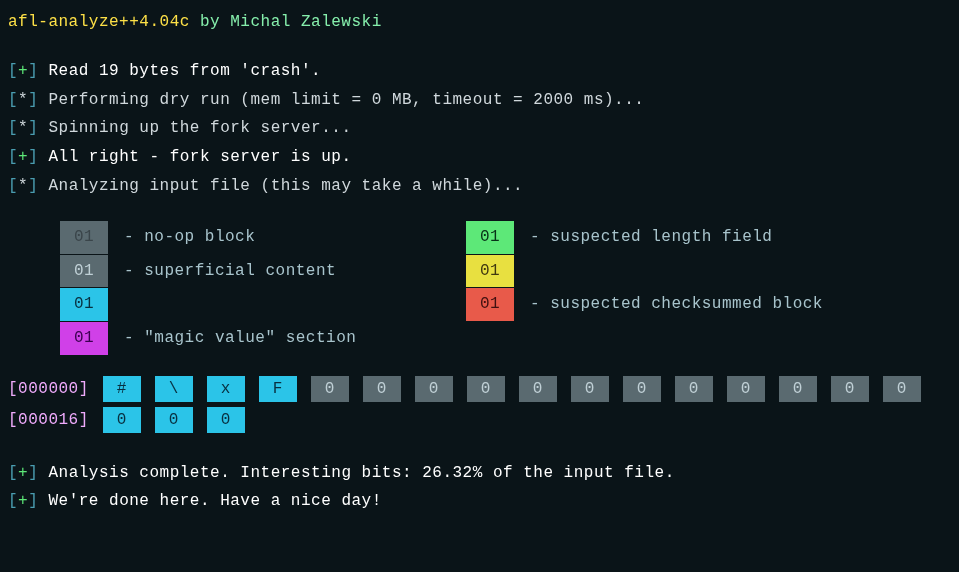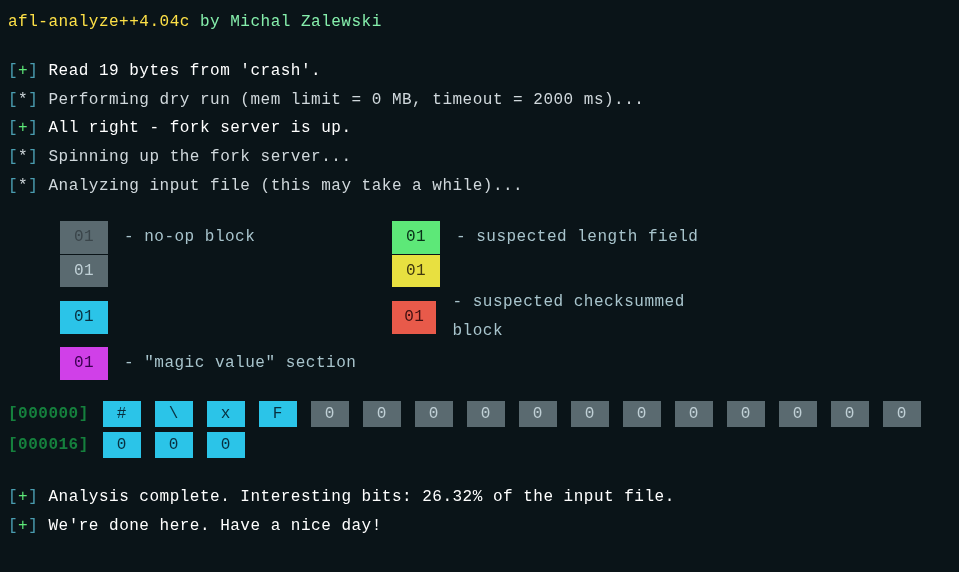--- a/index.html
+++ b/index.html
@@ -51,21 +51,21 @@
       margin-bottom: 20px;
       padding-left: 52px;
     }
     .legend-row {
       display: flex;
       margin-bottom: 1px;
     }
     .legend-col {
       display: flex;
       align-items: center;
-      width: 332px;
+      width: 406px;
     }
     .legend-swatch {
       display: inline-block;
       width: 48px;
       text-align: center;
       color: #ffffff;
       padding: 2px 0;
     }
     .legend-label {
       color: #a8c4cc;
@@ -80,24 +80,23 @@
     .swatch-red { background: #e85a4a; color: #401010; }
     .hex-section {
       margin-bottom: 24px;
     }
     .hex-row {
       display: flex;
       align-items: center;
       margin-bottom: 2px;
     }
     .hex-offset {
-      color: #15803d;
+      color: #f0abfc;
       margin-right: 14px;
       letter-spacing: 0.5px;
-      font-weight: bold;
     }
     .hex-byte {
       display: inline-flex;
       align-items: center;
       justify-content: center;
       width: 38px;
       height: 26px;
       margin-right: 14px;
       color: #ffffff;
     }
@@ -107,39 +106,40 @@
 </head>
 <body>
 
 <div class="header">
   <span class="title">afl-analyze++4.04c</span><span class="by-text"> by Michal Zalewski</span>
 </div>
 
 <div id="log-section">
     <div class="log-line"><span class="bracket">[</span><span class="plus">+</span><span class="bracket">]</span><span class="plus-text"> Read 19 bytes from 'crash'.</span></div>
     <div class="log-line"><span class="bracket">[</span><span class="star">*</span><span class="bracket">]</span><span class="star-text"> Performing dry run (mem limit = 0 MB, timeout = 2000 ms)...</span></div>
+    <div class="log-line"><span class="bracket">[</span><span class="star">*</span><span class="bracket">]</span><span class="star-text"> Spinning up the fork server...</span></div>
     <div class="log-line"><span class="bracket">[</span><span class="plus">+</span><span class="bracket">]</span><span class="plus-text"> All right - fork server is up.</span></div>
-    <div class="log-line"><span class="bracket">[</span><span class="star">*</span><span class="bracket">]</span><span class="star-text"> Spinning up the fork server...</span></div>
     <div class="log-line"><span class="bracket">[</span><span class="star">*</span><span class="bracket">]</span><span class="star-text"> Analyzing input file (this may take a while)...</span></div>
   </div>
 
 <div class="legend" id="legend-section">
     <div class="legend-row">
       <div class="legend-col">
         <span class="legend-swatch swatch-gray">01</span>
         <span class="legend-label"> - no-op block</span>
       </div>
       <div class="legend-col">
         <span class="legend-swatch swatch-green">01</span>
         <span class="legend-label"> - suspected length field</span>
       </div>
     </div>
     <div class="legend-row">
       <div class="legend-col">
         <span class="legend-swatch swatch-lightgray">01</span>
+        <span class="legend-label"> - superficial content</span>
       </div>
       <div class="legend-col">
         <span class="legend-swatch swatch-yellow">01</span>
       </div>
     </div>
     <div class="legend-row">
       <div class="legend-col">
         <span class="legend-swatch swatch-cyan">01</span>
       </div>
       <div class="legend-col">

